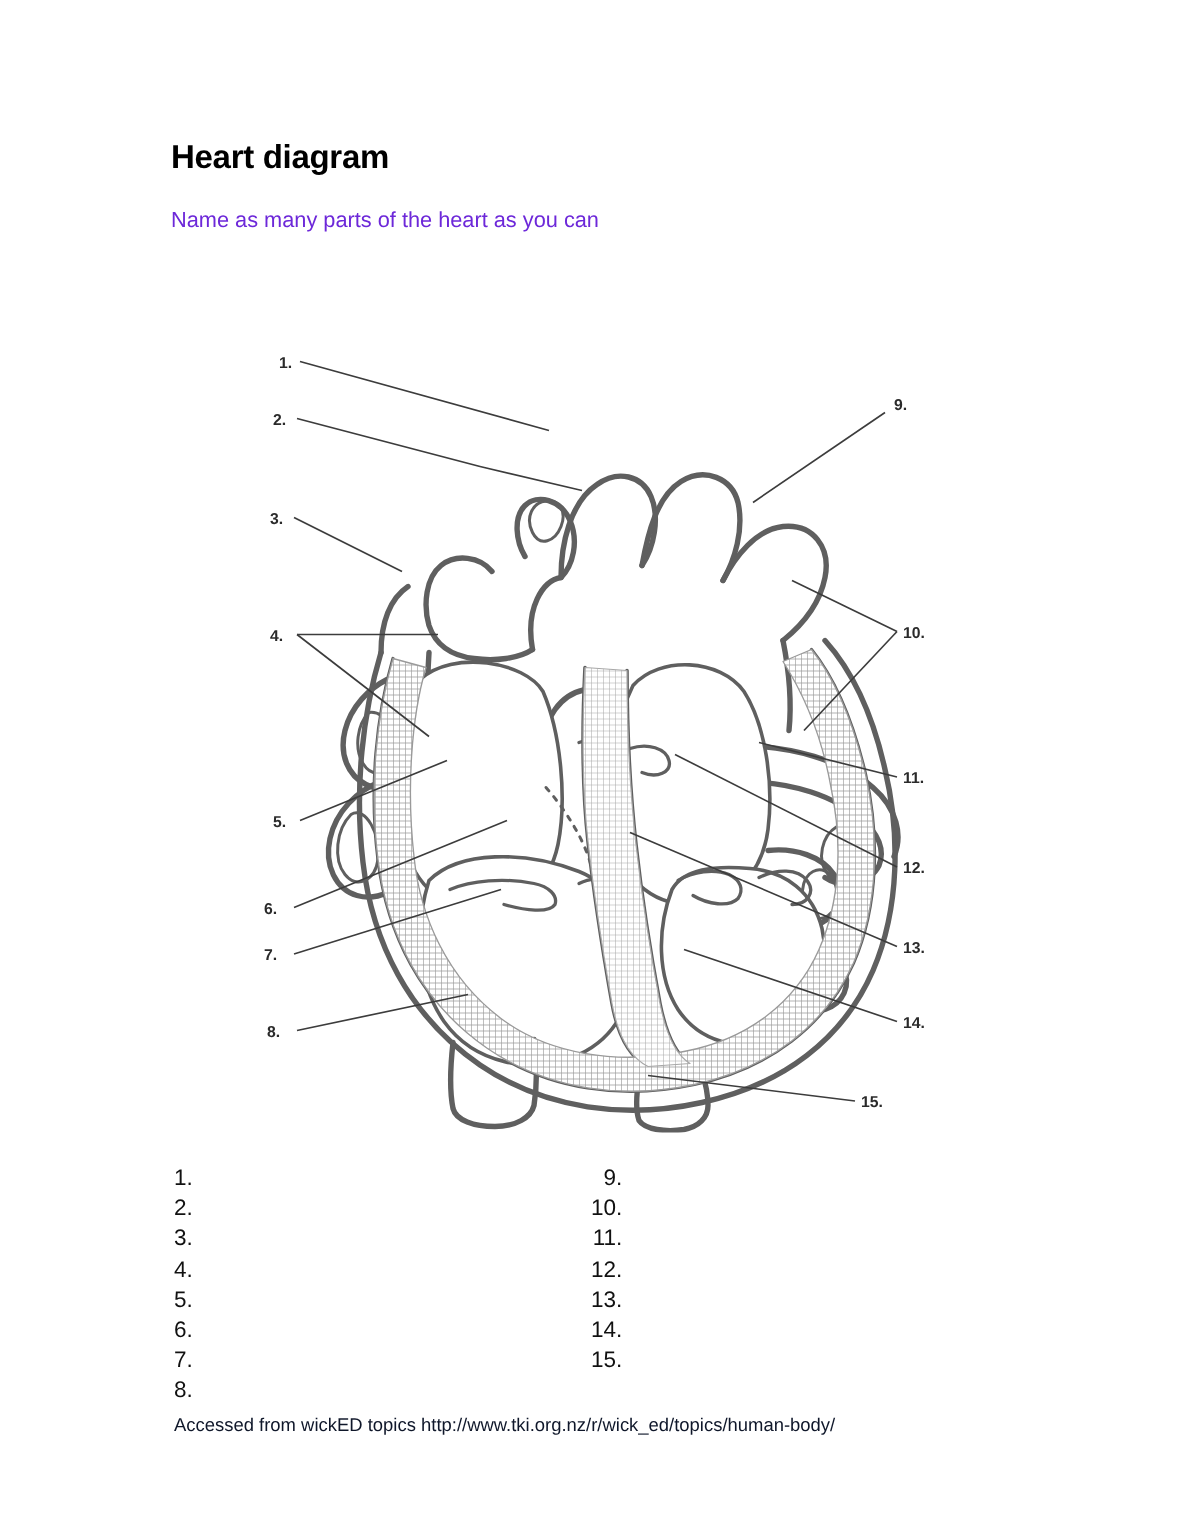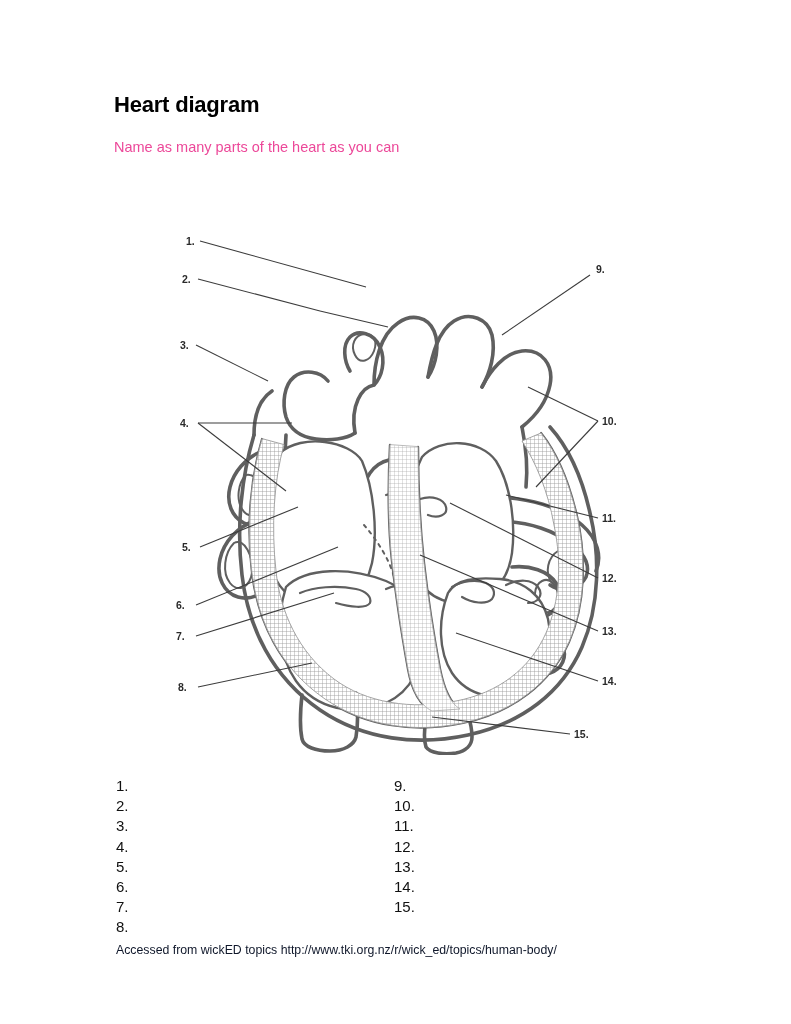--- a/index.html
+++ b/index.html
@@ -11,36 +11,37 @@
     font-family: "Liberation Sans", sans-serif;
     color: #111111;
     -webkit-font-smoothing: antialiased;
   }
   #page {
     position: relative;
     width: 791px;
     height: 1024px;
     background: #ffffff;
     overflow: hidden;
+    text-align: right;
   }
   #doc-title {
     position: absolute;
     left: 114px;
     top: 92px;
     font-size: 22px;
     font-weight: bold;
     letter-spacing: -0.2px;
     color: #000000;
   }
   #doc-subtitle {
     position: absolute;
     left: 114px;
     top: 139px;
     font-size: 14.5px;
-    color: #ec4899;
+    color: #6d28d9;
   }
   #diagram-wrap {
     position: absolute;
     left: 150px;
     top: 195px;
     width: 500px;
     height: 560px;
   }
   #diagram-wrap svg {
     display: block;

